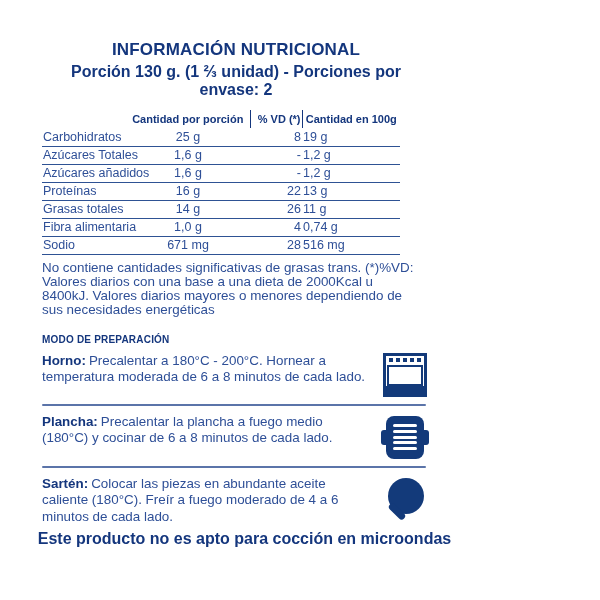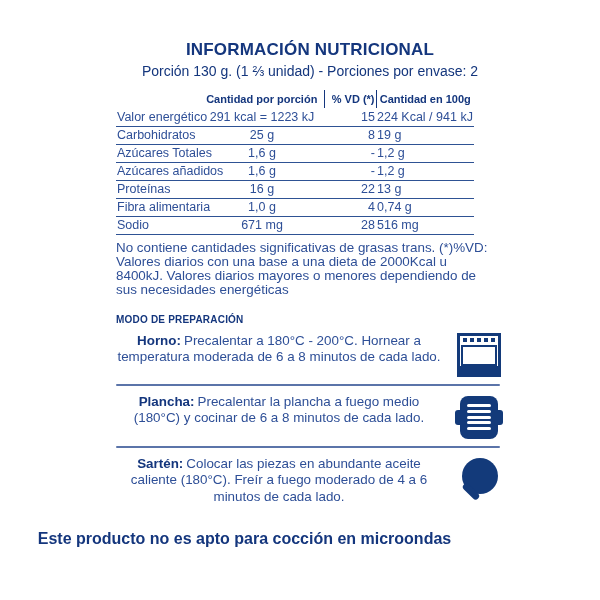--- a/index.html
+++ b/index.html
@@ -5,41 +5,41 @@
   :root{
     --heading:#14367d;
     --body:#2e4f97;
     --rule:#2e5294;
     --icon:#133a7a;
     --sep:#5b74a9;
   }
   *{box-sizing:border-box;}
   html,body{margin:0;padding:0;background:#fff;}
   body{width:600px;height:600px;font-family:"Liberation Sans",sans-serif;overflow:hidden;}
-  .page{position:relative;width:600px;height:600px;background:#fff;padding:40px 0 0 116px;}
+  .page{position:relative;width:600px;height:600px;background:#fff;padding:40px 0 0 42px;}
   .content{width:388px;}
 
   .title{margin:0 0 3px 0;text-align:center;font-size:17px;font-weight:bold;color:var(--heading);letter-spacing:.2px;}
-  .subtitle{margin:0 0 11px 0;text-align:center;font-size:14px;font-weight:normal;color:var(--heading);}
+  .subtitle{margin:0 0 11px 0;text-align:center;font-size:16px;font-weight:bold;color:var(--heading);}
 
   .nutri-table{width:358px;border-collapse:collapse;color:var(--body);font-size:12.5px;table-layout:fixed;}
   .nutri-table th,.nutri-table td{padding:0 1px;height:18px;vertical-align:middle;font-weight:normal;white-space:nowrap;overflow:visible;}
   .nutri-table thead th{font-weight:bold;font-size:11px;color:var(--heading);}
   .nutri-table .c-label{width:84px;text-align:left;}
   .nutri-table .c-portion{width:124px;text-align:center;}
   .nutri-table .c-vd{width:52px;text-align:right;}
   .nutri-table .c-100g{width:98px;}
   .nutri-table thead .c-vd{border-left:1.5px solid var(--heading);border-right:1.5px solid var(--heading);}
   .nutri-table tbody td{border-bottom:1.2px solid var(--rule);}
 
   .notes{width:372px;margin:6px 0 0 0;font-size:13.4px;line-height:14px;color:var(--body);}
 
   .prep-title{margin:17px 0 8px 0;font-size:10px;font-weight:bold;color:var(--heading);letter-spacing:.2px;}
   .prep-item{display:flex;align-items:flex-start;width:388px;}
-  .prep-text{flex:1;margin:0;padding-right:12px;font-size:13.4px;line-height:16.5px;color:var(--body);text-align:center;}
+  .prep-text{flex:1;margin:0;padding-right:12px;font-size:13.4px;line-height:16.5px;color:var(--body);}
   .prep-text strong{color:var(--heading);margin-right:3px;}
   .icon-box{width:50px;flex-shrink:0;display:flex;justify-content:center;}
   .prep-sep{width:384px;height:2px;background:var(--sep);margin:7px 0 8px 0;border-radius:1px;}
 
   
   .oven{width:44px;height:44px;border:3px solid var(--icon);background:#fff;display:flex;flex-direction:column;}
   .oven-knobs{height:9px;display:flex;align-items:center;justify-content:space-around;padding:0 2px;}
   .knob{width:4px;height:4px;background:var(--icon);}
   .oven-door{flex:1;border:2.5px solid var(--icon);margin:0 1px;background:#fff;}
   .oven-bottom{height:8px;background:var(--icon);}
@@ -72,26 +72,20 @@
       <thead>
         <tr>
           <th class="c-label"></th>
           <th class="c-portion">Cantidad por porción</th>
           <th class="c-vd">% VD (*)</th>
           <th class="c-100g">Cantidad en 100g</th>
         </tr>
       </thead>
       <tbody>
         <tr>
-          <td class="c-label">Valor energético</td>
-          <td class="c-portion">291 kcal = 1223 kJ</td>
-          <td class="c-vd">15</td>
-          <td class="c-100g">224 Kcal / 941 kJ</td>
-        </tr>
-        <tr>
           <td class="c-label">Carbohidratos</td>
           <td class="c-portion">25 g</td>
           <td class="c-vd">8</td>
           <td class="c-100g">19 g</td>
         </tr>
         <tr>
           <td class="c-label">Azúcares Totales</td>
           <td class="c-portion">1,6 g</td>
           <td class="c-vd">-</td>
           <td class="c-100g">1,2 g</td>
@@ -100,20 +94,26 @@
           <td class="c-label">Azúcares añadidos</td>
           <td class="c-portion">1,6 g</td>
           <td class="c-vd">-</td>
           <td class="c-100g">1,2 g</td>
         </tr>
         <tr>
           <td class="c-label">Proteínas</td>
           <td class="c-portion">16 g</td>
           <td class="c-vd">22</td>
           <td class="c-100g">13 g</td>
+        </tr>
+        <tr>
+          <td class="c-label">Grasas totales</td>
+          <td class="c-portion">14 g</td>
+          <td class="c-vd">26</td>
+          <td class="c-100g">11 g</td>
         </tr>
         <tr>
           <td class="c-label">Fibra alimentaria</td>
           <td class="c-portion">1,0 g</td>
           <td class="c-vd">4</td>
           <td class="c-100g">0,74 g</td>
         </tr>
         <tr>
           <td class="c-label">Sodio</td>
           <td class="c-portion">671 mg</td>

